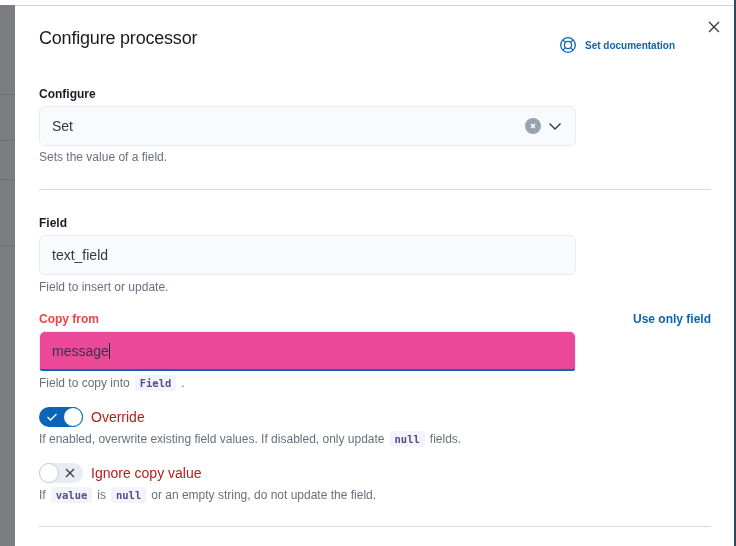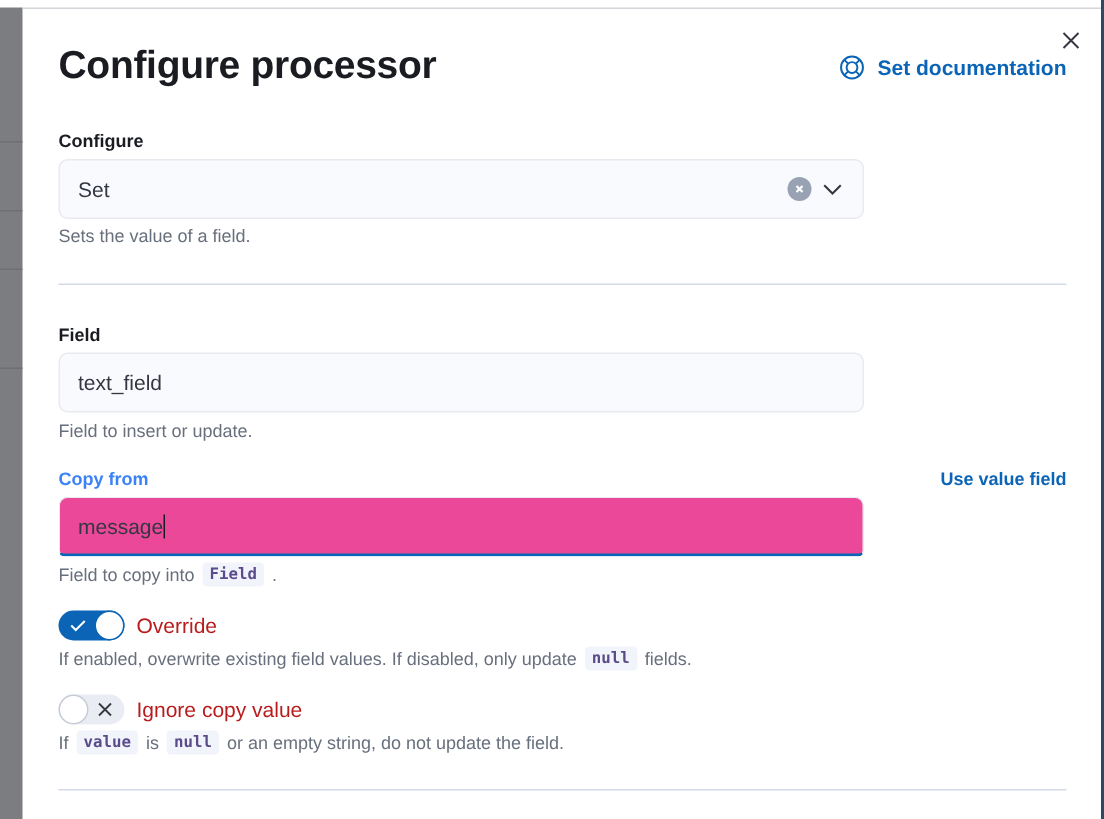--- a/index.html
+++ b/index.html
@@ -19,33 +19,33 @@
     position: absolute; right: 0; top: 0; width: 2px; height: 546px; background: #2f4a66;
   }
 
   .close-btn {
     position: absolute; left: 705px; top: 18px; width: 18px; height: 18px;
     display: flex; align-items: center; justify-content: center; cursor: pointer;
   }
 
   .title {
     position: absolute; left: 39px; top: 28px;
-    font-size: 26px; font-weight: 700; color: #1a1c21; letter-spacing: -0.2px;
+    font-size: 18px; font-weight: 400; color: #1a1c21; letter-spacing: -0.2px;
   }
 
   .doc-link {
     position: absolute; left: 559px; top: 36px; display: flex; align-items: center;
-    color: #0b64b5; font-size: 14px; font-weight: 700; cursor: pointer; text-decoration: none;
+    color: #0b64b5; font-size: 10px; font-weight: 700; cursor: pointer; text-decoration: none;
   }
   .doc-link svg { margin-right: 8px; }
 
   .label {
     position: absolute; left: 39px; font-size: 12px; font-weight: 700; color: #1a1c21;
   }
-  .label.active { color: #3b82f6; }
+  .label.active { color: #ef4444; }
   .label-link {
     position: absolute; right: 25px; font-size: 12px; font-weight: 700; color: #0b64b5; cursor: pointer;
   }
 
   .input {
     position: absolute; left: 39px; width: 537px; height: 40px;
     background: #f9fafd; border: 1px solid #e8eaef; border-radius: 6px;
     font-size: 14px; color: #343741; padding: 0 12px; display: flex; align-items: center;
   }
   .input.focused {
@@ -141,21 +141,21 @@
 
 <div class="divider" style="top:189px"></div>
 
 <div class="label" style="top:216px">Field</div>
 <div class="input" style="top:235px">
   <span>text_field</span>
 </div>
 <div class="help" style="top:280px">Field to insert or update.</div>
 
 <div class="label active" style="top:312px">Copy from</div>
-<div class="label-link" style="top:312px">Use value field</div>
+<div class="label-link" style="top:312px">Use only field</div>
 <div class="input focused" style="top:331px">
   <span>message</span>
     <span class="caret"></span>
 </div>
 <div class="help" style="top:375px">
   <span>Field to copy into</span>
   <span class="code">Field</span>
   <span>.</span>
 </div>
 

